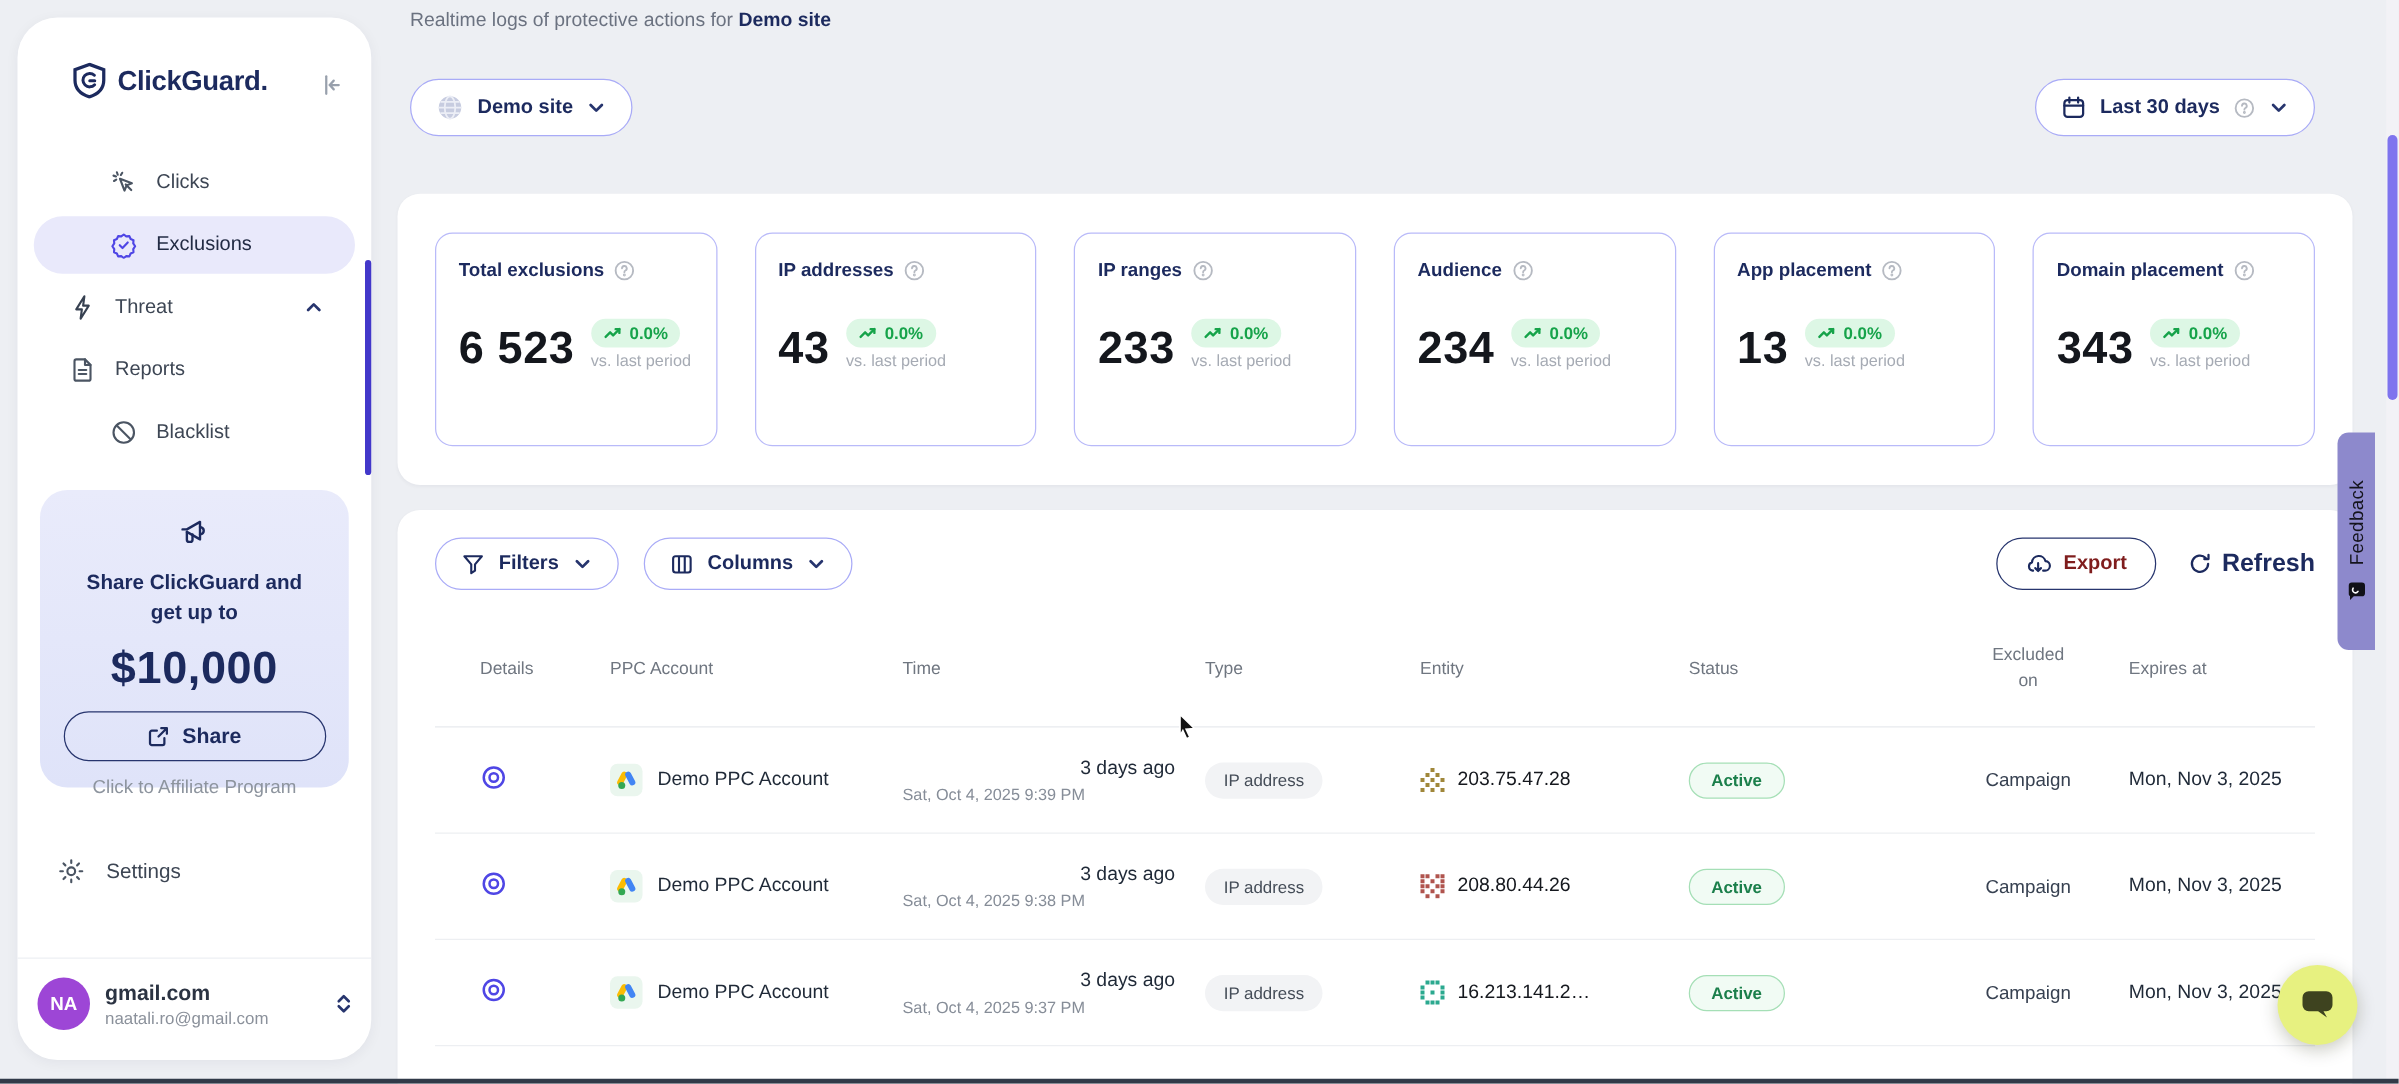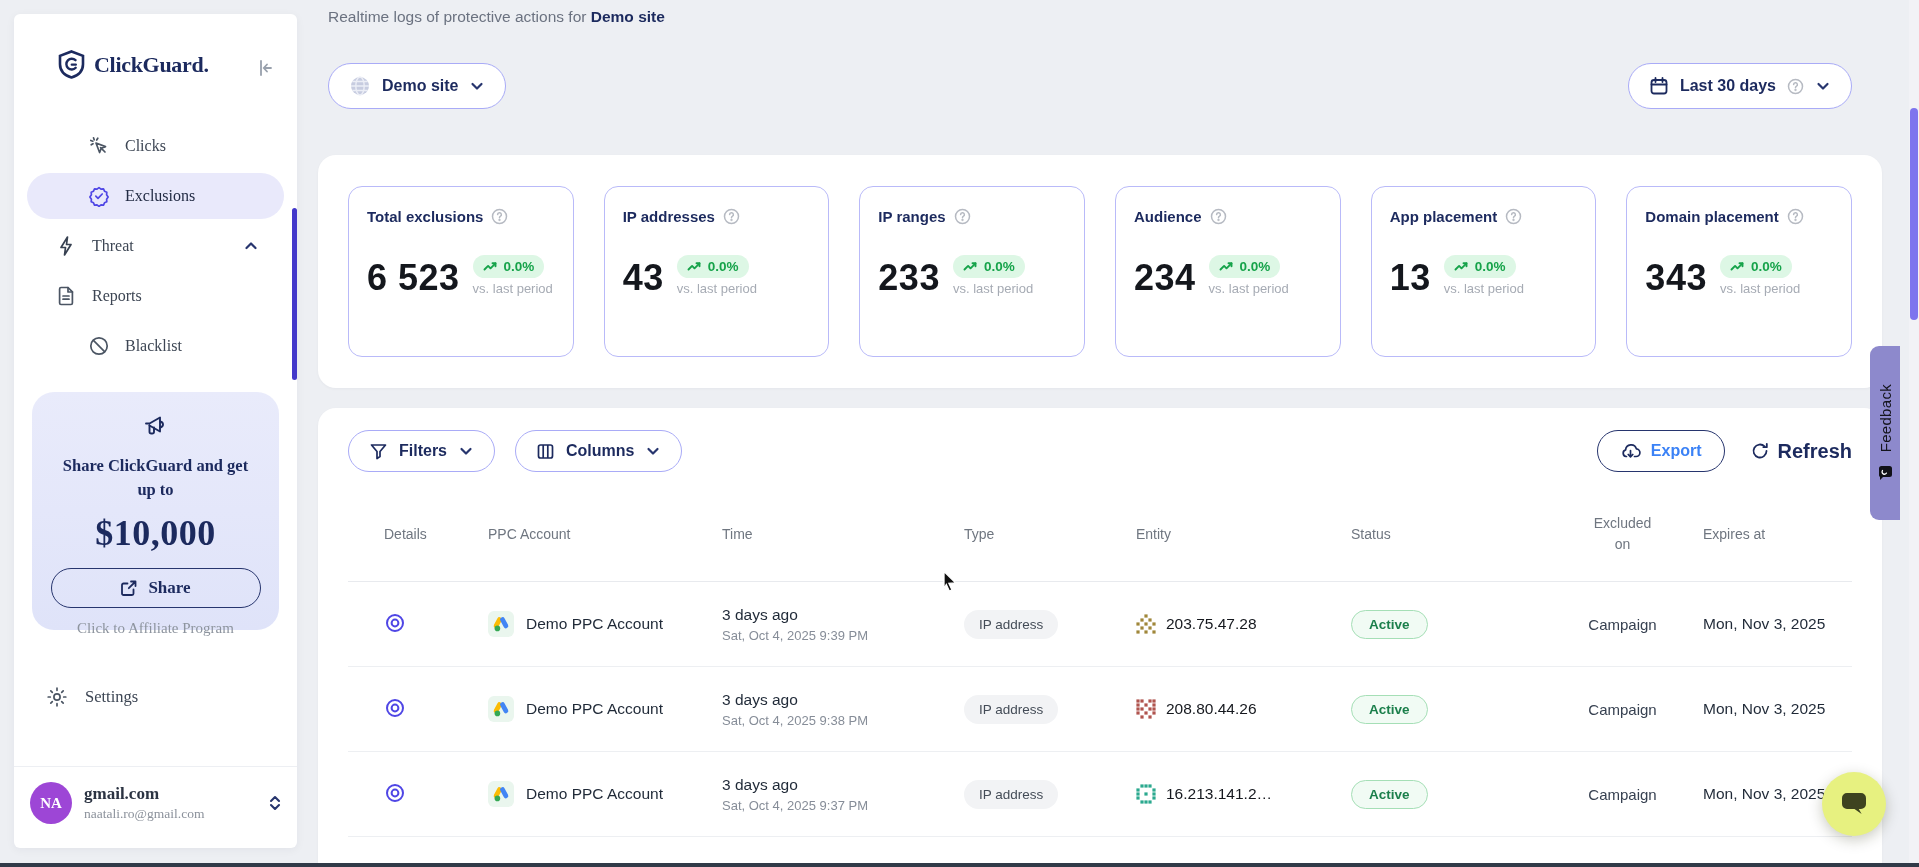--- a/index.html
+++ b/index.html
@@ -1,21 +1,21 @@
 <!DOCTYPE html>
 <html><head>
 <meta charset="utf-8">
 <style>
   * { margin:0; padding:0; box-sizing:border-box; }
   html,body { width:1919px; height:867px; overflow:hidden; }
   body { position:relative; background:#edeff3; font-family:"Liberation Sans", sans-serif; color:#1f2937; }
   svg { display:block; }
 
   
-  .sidebar { position:absolute; left:14px; top:14px; width:283px; height:834px; background:#fff; border-radius:6px; box-shadow:0 2px 10px rgba(18,24,58,.05);font-family:Liberation Serif, serif; }
+  .sidebar { position:absolute; left:14px; top:14px; width:283px; height:834px; background:#fff; border-radius:32px; box-shadow:0 2px 10px rgba(18,24,58,.05); }
   .logo-row { position:absolute; top:36px; left:44px; display:flex; align-items:center; gap:9px; }
   .logo-text { font-size:22px; font-weight:800; color:#1c2a5e; letter-spacing:-.3px; }
   .collapse-btn { position:absolute; top:44px; right:22px; cursor:pointer; color:#98a0ac; }
   .nav { position:absolute; top:107px; left:0; right:0; }
   .nav-item { height:50px; display:flex; align-items:center; gap:15px; font-size:16px; color:#3d4654; cursor:pointer; }
   .nav-item.lvl1 { padding-left:41px; }
   .nav-item.lvl2 { padding-left:74px; }
   .nav-item.active { background:#e9e9fb; border-radius:25px; margin:2px 13px; height:46px; padding-left:61px; color:#222b44; font-weight:500; }
   .nav-item .nav-chevron { margin-left:auto; margin-right:38px; color:#27356e; }
   .nav-indicator { position:absolute; left:278px; top:194px; width:5px; height:172px; border-radius:3px; background:#4338ca; }
@@ -47,39 +47,39 @@
   .stat-value-row { display:flex; align-items:flex-end; gap:13px; margin-top:30px; }
   .stat-value { font-size:36px; font-weight:700; color:#14171d; letter-spacing:.5px; line-height:1; }
   .stat-delta-badge { display:inline-flex; align-items:center; gap:6px; background:#ddf7e5; color:#16a34a; font-size:13.5px; font-weight:700; border-radius:13px; padding:4px 10px; }
   .stat-caption { font-size:13px; color:#a6abb4; margin-top:3px; }
 
   
   .table-card { position:absolute; left:318px; top:408px; width:1564px; height:520px; background:#fff; border-radius:18px; box-shadow:0 1px 3px rgba(16,24,40,.04); padding:20px 30px 0; }
   .toolbar { display:flex; justify-content:space-between; align-items:center; height:46px; }
   .toolbar-left { display:flex; gap:20px; }
   .toolbar-right { display:flex; align-items:center; gap:26px; }
-  .btn-outline-navy { display:inline-flex; align-items:center; gap:10px; height:42px; border:1.5px solid #27356e; border-radius:22px; background:#fff; padding:0 22px; color:#3b82f6; font-weight:700; font-size:16px; cursor:pointer; font-family:inherit; }
+  .btn-outline-navy { display:inline-flex; align-items:center; gap:10px; height:42px; border:1.5px solid #27356e; border-radius:22px; background:#fff; padding:0 22px; color:#7f1d1d; font-weight:700; font-size:16px; cursor:pointer; font-family:inherit; }
   .btn-ghost { display:inline-flex; align-items:center; gap:9px; border:none; background:none; color:#1c2a5e; font-weight:700; font-size:20px; cursor:pointer; font-family:inherit; }
   .grid-table { margin-top:12px; }
   .thead, .trow { display:grid; grid-template-columns:112px 240px 240px 180px 215px 215px 145px 157px; align-items:center; }
   .thead { height:96px; color:#6f7680; font-size:14px; border-bottom:1px solid #e8eaee; }
   .trow { height:85px; border-bottom:1px solid #edeff2; font-size:15px; }
   .thead > div:nth-child(1), .trow > div:nth-child(1) { padding-left:36px; }
   .thead > div:nth-child(2), .trow > div:nth-child(2) { padding-left:28px; }
   .thead > div:nth-child(3), .trow > div:nth-child(3) { padding-left:22px; }
   .thead > div:nth-child(4), .trow > div:nth-child(4) { padding-left:24px; }
   .thead > div:nth-child(5), .trow > div:nth-child(5) { padding-left:16px; }
   .thead > div:nth-child(6), .trow > div:nth-child(6) { padding-left:16px; }
   .thead > div:nth-child(7), .trow > div:nth-child(7) { text-align:center; }
   .thead > div:nth-child(8), .trow > div:nth-child(8) { padding-left:8px; }
   .hdr-wrap { display:inline-block; width:66px; text-align:center; line-height:1.5; }
   .details-btn { cursor:pointer; display:inline-block; }
   .acct { display:flex; align-items:center; gap:12px; color:#1f2937; font-size:15.5px; }
   .acct-ico { width:26px; height:26px; border-radius:6px; background:#eaf6ee; display:flex; align-items:center; justify-content:center; }
-  .t-main { font-size:15.5px; color:#1f2937; font-weight:500; }
+  .t-main { font-size:15.5px; color:#1f2937; font-weight:500;text-align:right; }
   .t-sub { font-size:13px; color:#868d98; margin-top:4px; }
   .type-pill { display:inline-block; background:#f2f3f5; color:#444c57; font-size:13.5px; padding:7px 15px; border-radius:17px; }
   .entity { display:flex; align-items:center; gap:10px; font-size:15.5px; font-weight:500; color:#15181e; white-space:nowrap; }
   .status-pill { display:inline-block; border:1px solid #a5dfb6; background:#f1fbf4; color:#1b7f4b; font-size:13.5px; font-weight:700; padding:6px 17px; border-radius:16px; }
   .excl { font-size:15px; color:#374151; }
   .exp { font-size:15.5px; color:#1f2937; white-space:nowrap; }
   .trow.partial > div { visibility:hidden; }
   .trow.partial { border-bottom:none; }
 
   

